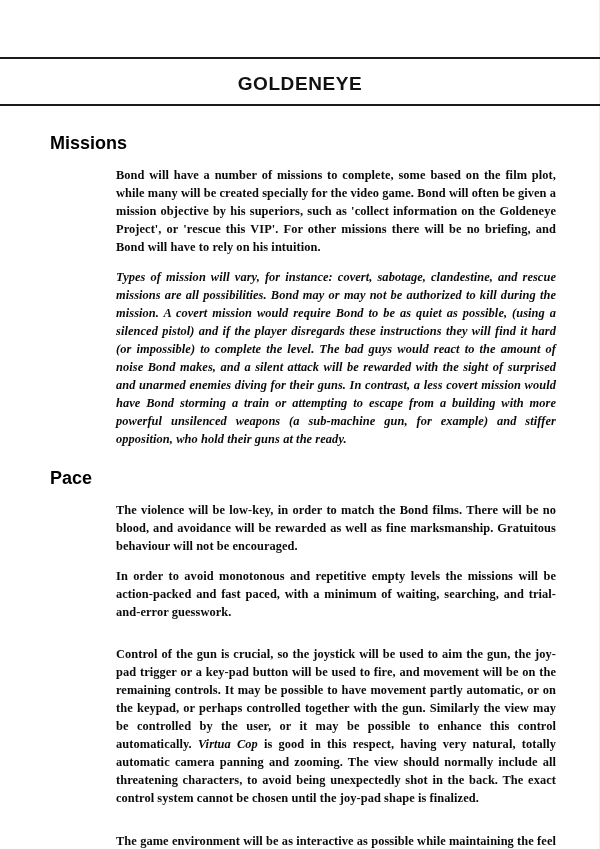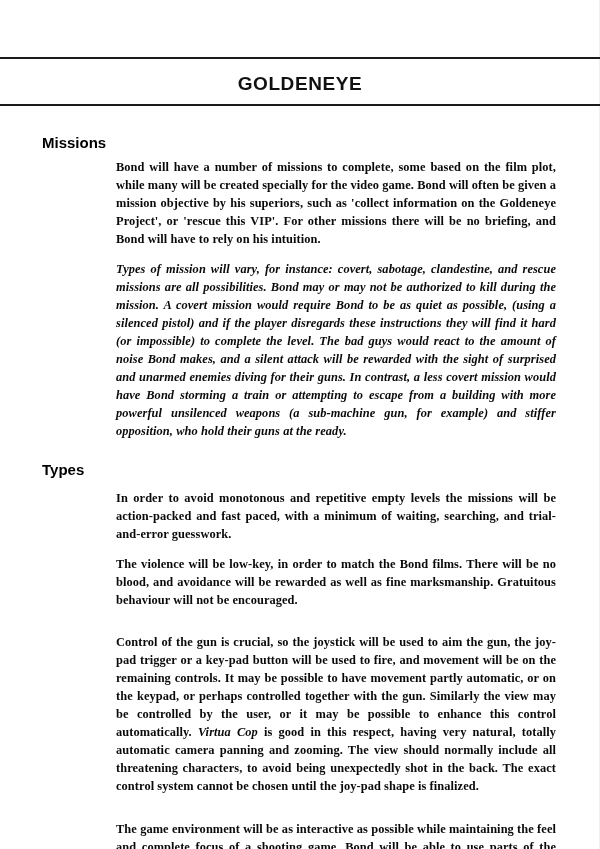--- a/index.html
+++ b/index.html
@@ -69,23 +69,23 @@
 
   .section {
     position: relative;
     padding-left: 34px;
     margin-bottom: 2px;
   }
 
   .section-heading {
     font-family: "Liberation Sans", sans-serif;
     font-weight: bold;
-    font-size: 15px;
+    font-size: 18px;
     color: #000000;
-    margin: 8px;
+    margin: 16px;
     padding: 0;
     line-height: 14px;
   }
 
   .section-body {
     margin-left: 82px;
     margin-right: 32px;
   }
 
   .para {
@@ -135,24 +135,24 @@
 
     <div class="section sec-missions">
       <div class="section-heading">Missions</div>
       <div class="section-body">
         <p class="para">Bond will have a number of missions to complete, some based on the film plot, while many will be created specially for the video game. Bond will often be given a mission objective by his superiors, such as 'collect information on the Goldeneye Project', or 'rescue this VIP'. For other missions there will be no briefing, and Bond will have to rely on his intuition.</p>
         <p class="para">Types of mission will vary, for instance: covert, sabotage, clandestine, and rescue missions are all possibilities. Bond may or may not be authorized to kill during the mission. A covert mission would require Bond to be as quiet as possible, (using a silenced pistol) and if the player disregards these instructions they will find it hard (or impossible) to complete the level. The bad guys would react to the amount of noise Bond makes, and a silent attack will be rewarded with the sight of surprised and unarmed enemies diving for their guns. In contrast, a less covert mission would have Bond storming a train or attempting to escape from a building with more powerful unsilenced weapons (a sub-machine gun, for example) and stiffer opposition, who hold their guns at the ready.</p>
       </div>
     </div>
 
     <div class="section sec-pace">
-      <div class="section-heading">Types</div>
+      <div class="section-heading">Pace</div>
       <div class="section-body">
+        <p class="para">The violence will be low-key, in order to match the Bond films. There will be no blood, and avoidance will be rewarded as well as fine marksmanship. Gratuitous behaviour will not be encouraged.</p>
         <p class="para">In order to avoid monotonous and repetitive empty levels the missions will be action-packed and fast paced, with a minimum of waiting, searching, and trial-and-error guesswork.</p>
-        <p class="para">The violence will be low-key, in order to match the Bond films. There will be no blood, and avoidance will be rewarded as well as fine marksmanship. Gratuitous behaviour will not be encouraged.</p>
       </div>
     </div>
 
     <div class="section sec-control">
       <div class="section-body">
         <p class="para">Control of the gun is crucial, so the joystick will be used to aim the gun, the joy-pad trigger or a key-pad button will be used to fire, and movement will be on the remaining controls. It may be possible to have movement partly automatic, or on the keypad, or perhaps controlled together with the gun. Similarly the view may be controlled by the user, or it may be possible to enhance this control automatically. <em>Virtua Cop</em> is good in this respect, having very natural, totally automatic camera panning and zooming. The view should normally include all threatening characters, to avoid being unexpectedly shot in the back. The exact control system cannot be chosen until the joy-pad shape is finalized.</p>
       </div>
     </div>
 
     <div class="section sec-realism">

